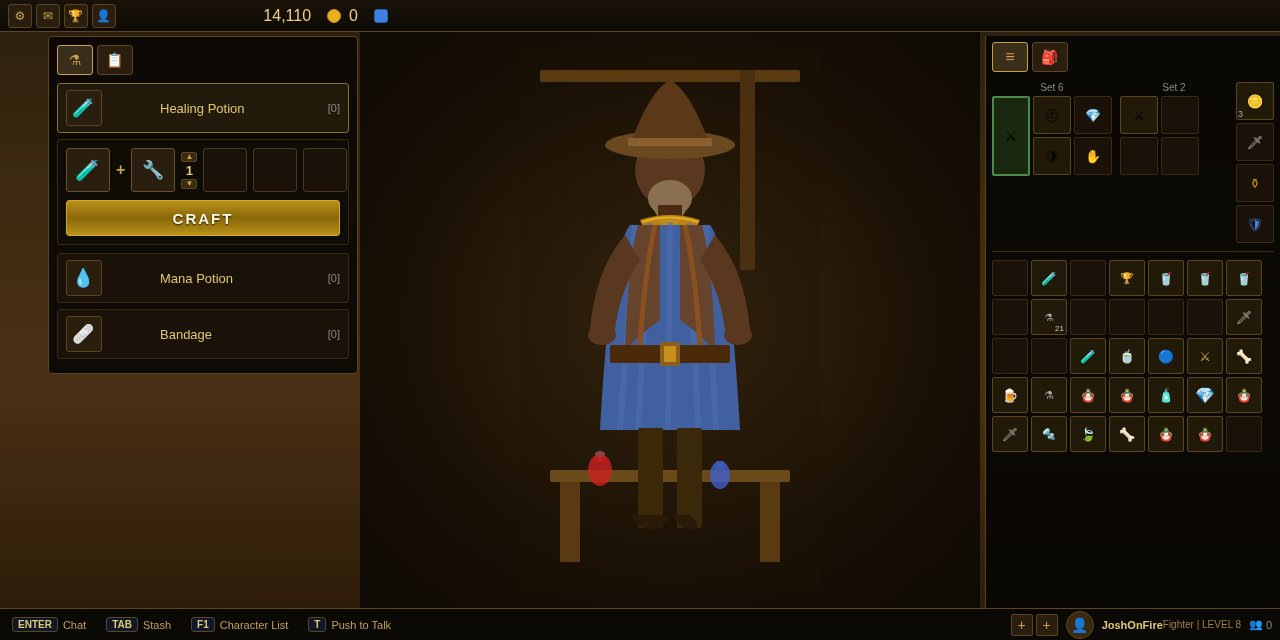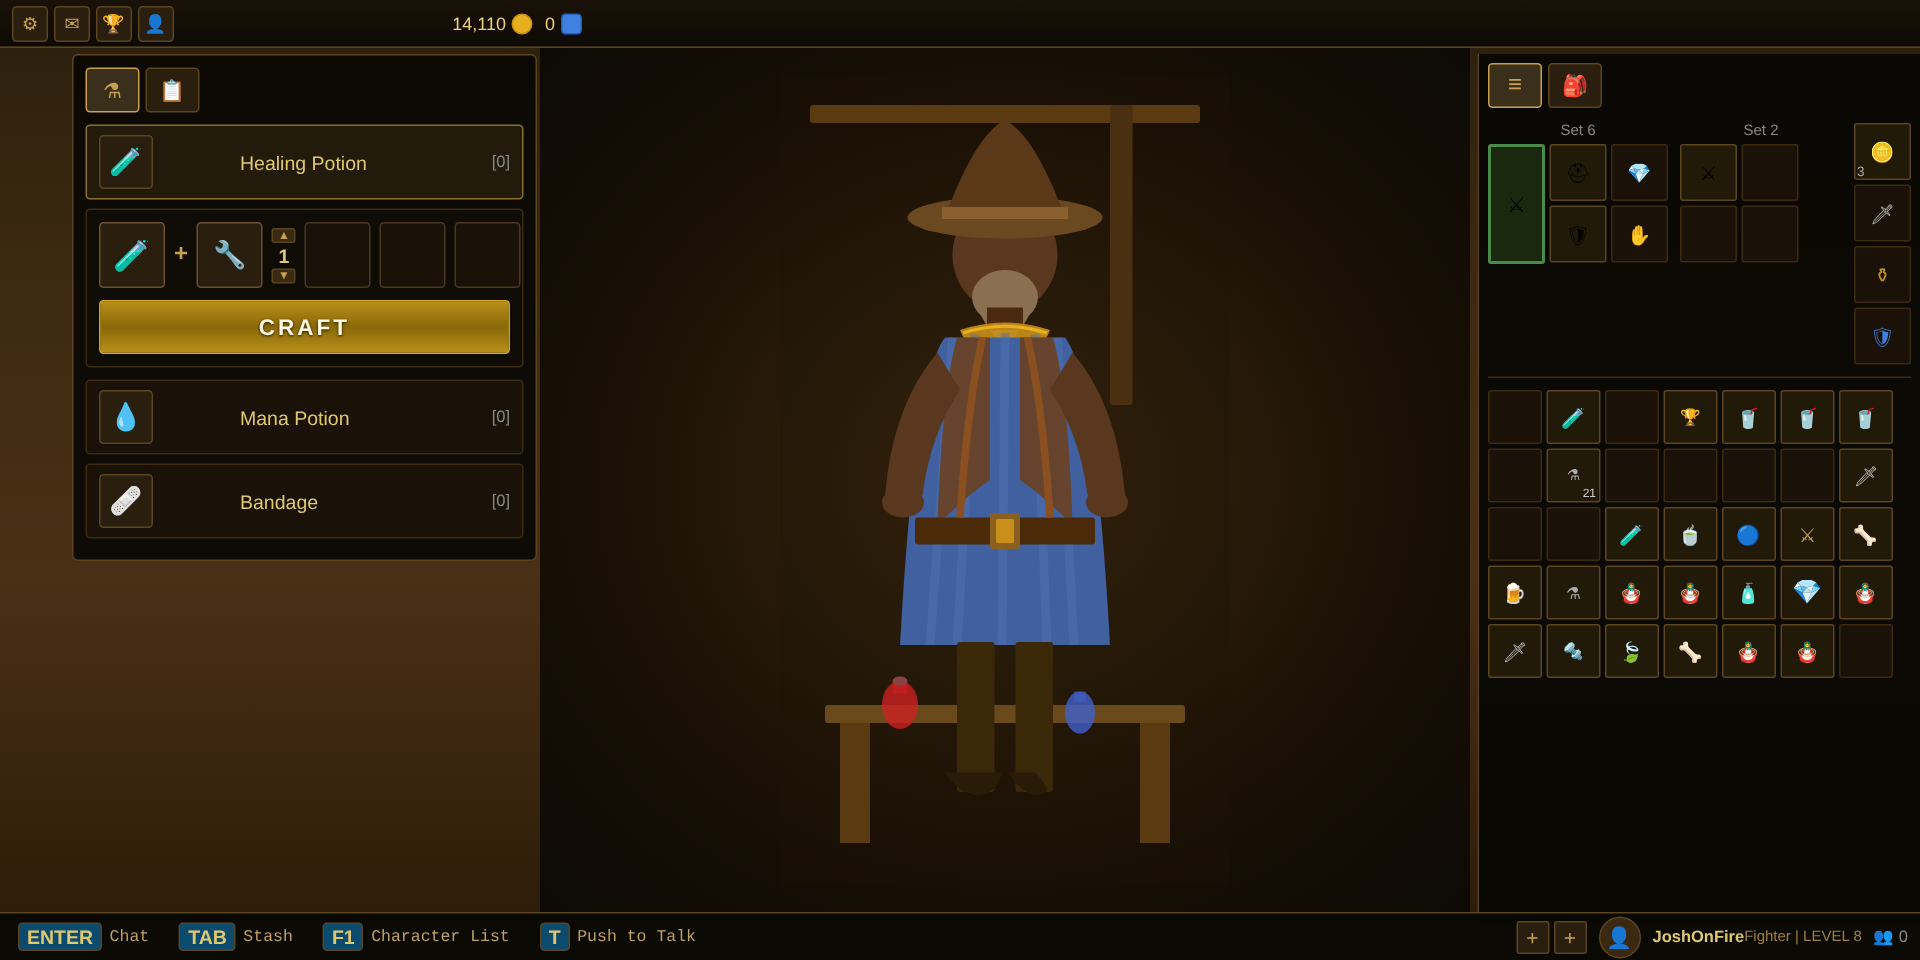--- a/index.html
+++ b/index.html
@@ -93,23 +93,23 @@
       align-items: center;
       gap: 8px;
       padding-right: 12px;
       width: 200px;
       justify-content: flex-end;
     }
 
     .currency {
       display: flex;
       align-items: center;
-      gap: 4px;
+      gap: 16px;
       color: #f0d080;
-      font-size: 12px;
+      font-size: 16px;
     }
 
     .coin-icon {
       width: 14px;
       height: 14px;
       background: #e8b020;
       border-radius: 50%;
       border: 1px solid #c89010;
     }
 
@@ -337,33 +337,32 @@
       z-index: 100;
     }
 
     .hotkey-item {
       display: flex;
       align-items: center;
       gap: 5px;
     }
 
     .hotkey-key {
-      background: #0c4a6e;
+      background: #0f172a;
       border: 1px solid #5a4520;
       border-radius: 3px;
       padding: 1px 5px;
-      font-size: 13px;
+      font-size: 10px;
       color: #e0c870;
       font-weight: bold;
     }
 
     .hotkey-label {
       color: #c0a060;
       font-size: 11px;
-      font-family: Liberation Mono, monospace;
     }
 
     .bottom-right {
       position: absolute;
       right: 8px;
       display: flex;
       align-items: center;
       gap: 8px;
     }
 

